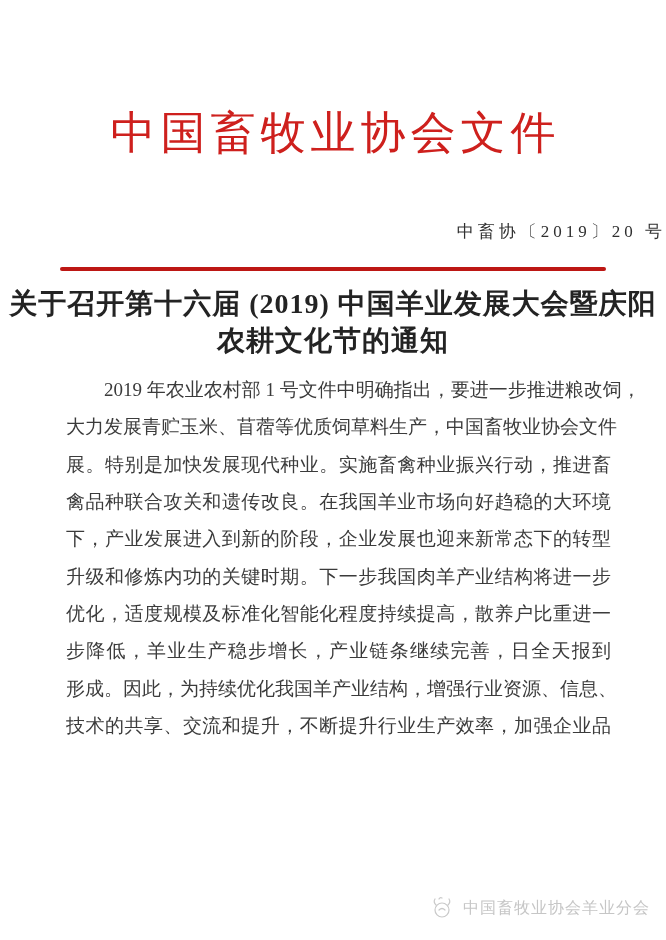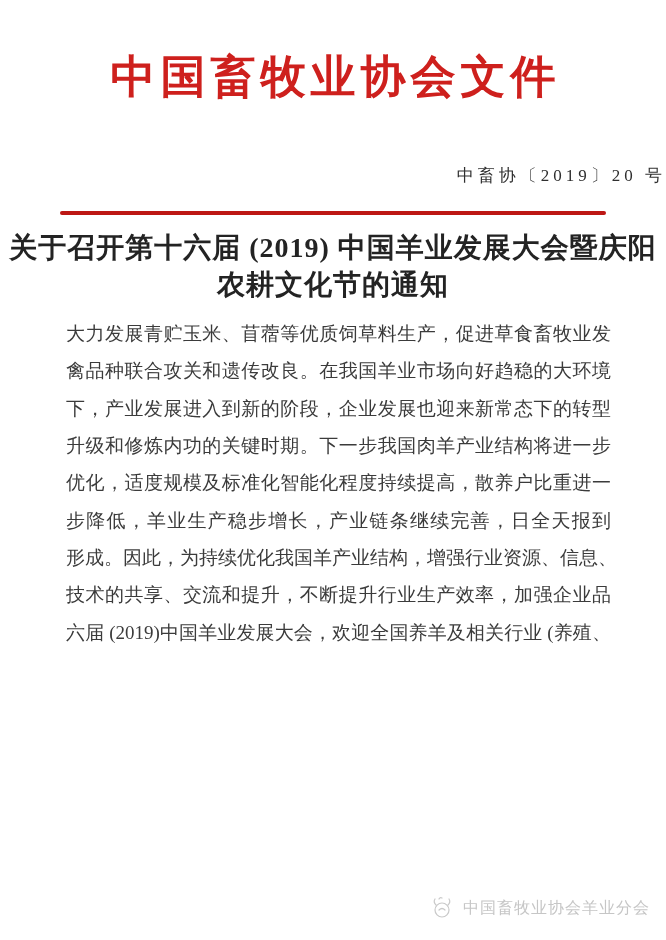--- a/index.html
+++ b/index.html
@@ -10,25 +10,25 @@
   .page {
     position: relative;
     width: 666px;
     height: 940px;
     background: #ffffff;
     overflow: hidden;
     font-family: "Liberation Serif", "DejaVu Serif", serif;
     color: #3b3b3b;
   }
   .letterhead {
-    padding-top: 52px;
+    padding-top: 108px;
     text-align: center;
     font-size: 45px;
     line-height: 1.15;
-    font-weight: bold;
+    font-weight: normal;
     color: #ce201d;
     letter-spacing: 5px;
     text-indent: 5px; 
     white-space: nowrap;
   }
   .doc-number {
     margin-top: 60px;
     text-align: right;
     font-size: 17px;
     line-height: 24px;
@@ -106,29 +106,30 @@
 
   <div class="red-divider"></div>
 
   <div class="notice-title">
     <div class="title-line">关于召开第十六届 (2019) 中国羊业发展大会暨庆阳</div>
     <div class="title-line">农耕文化节的通知</div>
   </div>
 
 
   <div class="body-text">
-    <div class="body-line">大力发展青贮玉米、苜蓿等优质饲草料生产，促进草食畜牧业发</div>
+    <div class="body-line">　　2019 年农业农村部 1 号文件中明确指出，要进一步推进粮改饲，</div>
+    <div class="body-line">大力发展青贮玉米、苜蓿等优质饲草料生产，中国畜牧业协会文件</div>
+    <div class="body-line">展。特别是加快发展现代种业。实施畜禽种业振兴行动，推进畜</div>
     <div class="body-line">禽品种联合攻关和遗传改良。在我国羊业市场向好趋稳的大环境</div>
     <div class="body-line">下，产业发展进入到新的阶段，企业发展也迎来新常态下的转型</div>
     <div class="body-line">升级和修炼内功的关键时期。下一步我国肉羊产业结构将进一步</div>
     <div class="body-line">优化，适度规模及标准化智能化程度持续提高，散养户比重进一</div>
     <div class="body-line">步降低，羊业生产稳步增长，产业链条继续完善，日全天报到</div>
     <div class="body-line">形成。因此，为持续优化我国羊产业结构，增强行业资源、信息、</div>
     <div class="body-line">技术的共享、交流和提升，不断提升行业生产效率，加强企业品</div>
-    <div class="body-line">六届 (2019)中国羊业发展大会，欢迎全国养羊及相关行业 (养殖、</div>
   </div>
 
   <div class="footer-watermark">
     <span class="logo-icon">
       <svg width="30" height="24" viewBox="0 0 30 24" xmlns="http://www.w3.org/2000/svg">
         <g fill="none" stroke="#c9c9c9" stroke-width="1.2" stroke-linecap="round">
           <circle cx="15" cy="14" r="7"></circle>
           <path d="M9 9 Q6 6 8 3"></path>
           <path d="M21 9 Q24 6 22 3"></path>
           <path d="M12 3 Q13 1 15 2"></path>

